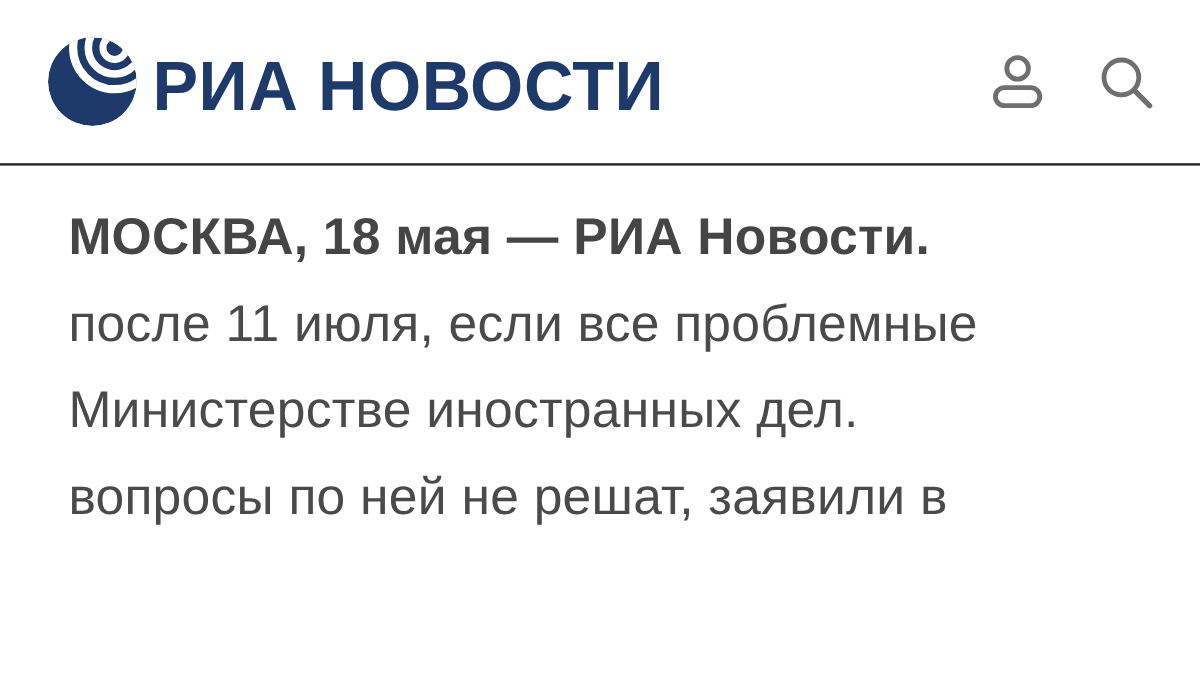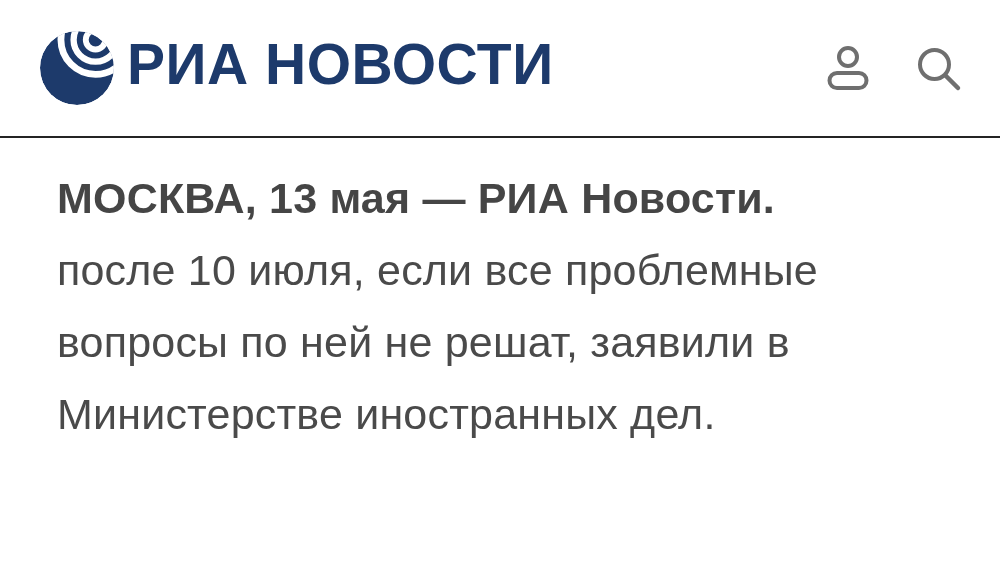--- a/index.html
+++ b/index.html
@@ -16,21 +16,21 @@
   .site-header {
     height: 136px;
     display: flex;
     align-items: center;
     justify-content: space-between;
     padding: 0 38px 0 40px;
     background: #ffffff;
   }
   .logo {
     display: flex;
-    align-items: flex-start;
+    align-items: flex-end;
     gap: 13px;
     cursor: pointer;
   }
   .logo-globe { display: block; }
   .logo-text {
     font-size: 57px;
     font-weight: 700;
     letter-spacing: 0.5px;
     color: #1d3a6b;
     white-space: nowrap;
@@ -102,18 +102,18 @@
         <line x1="31.5" y1="31.5" x2="44" y2="44" stroke="#6f6f6f" stroke-width="4.5" stroke-linecap="round"></line>
       </svg>
     </button>
   </div>
 </header>
 
 <div class="header-divider"></div>
 
 <main>
   <div class="article">
-    <div class="line lead">МОСКВА, 13 мая — РИА Новости.</div>
-    <div class="line">после 10 июля, если все проблемные</div>
+    <div class="line lead">МОСКВА, 18 мая — РИА Новости.</div>
+    <div class="line">после 11 июля, если все проблемные</div>
+    <div class="line">Министерстве иностранных дел.</div>
     <div class="line">вопросы по ней не решат, заявили в</div>
-    <div class="line">Министерстве иностранных дел.</div>
   </div>
 </main>
 
 </body></html>

